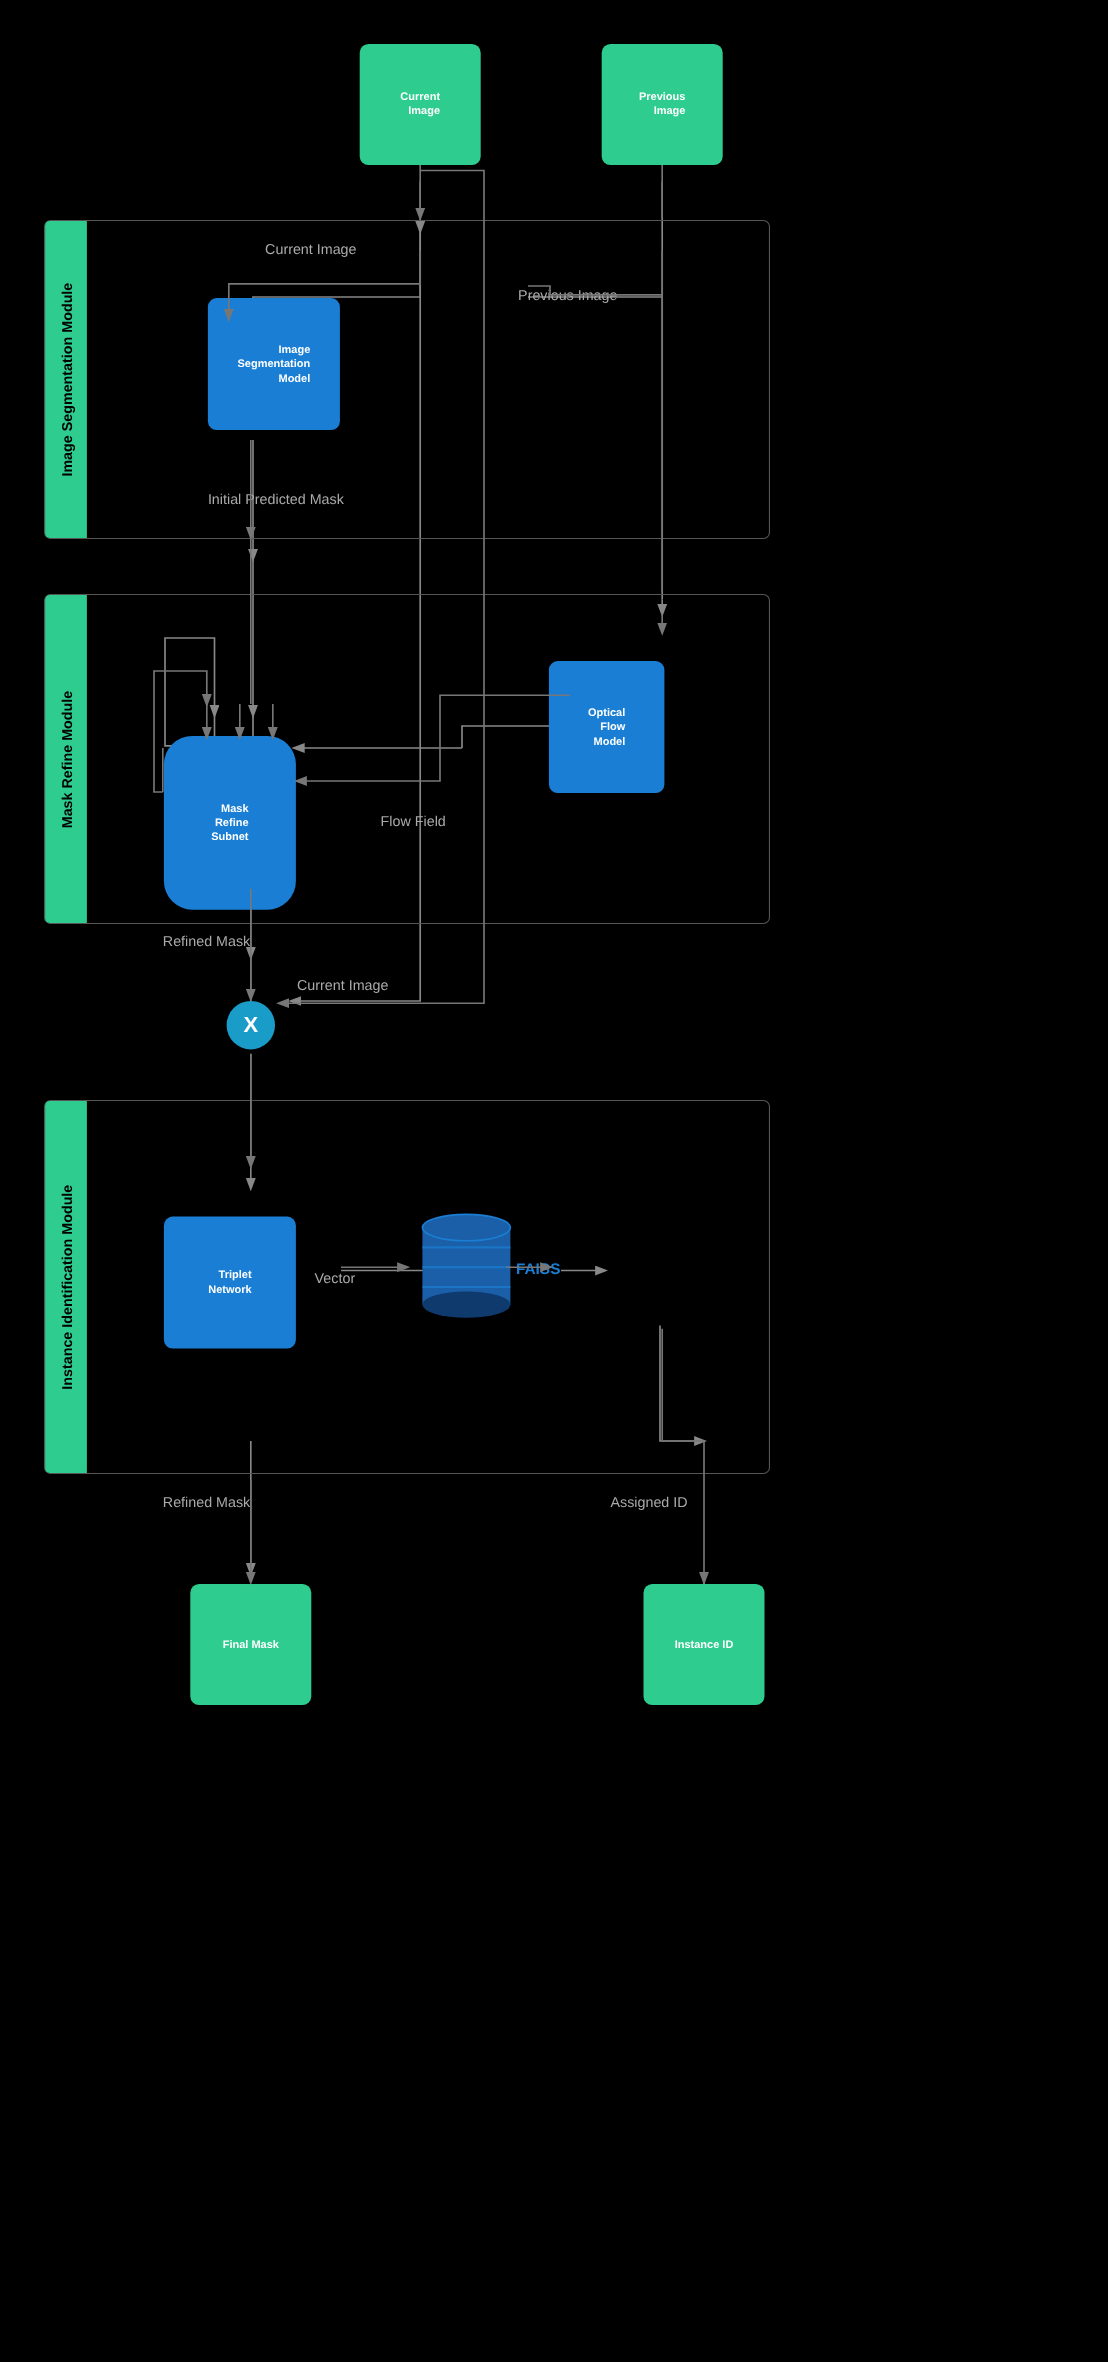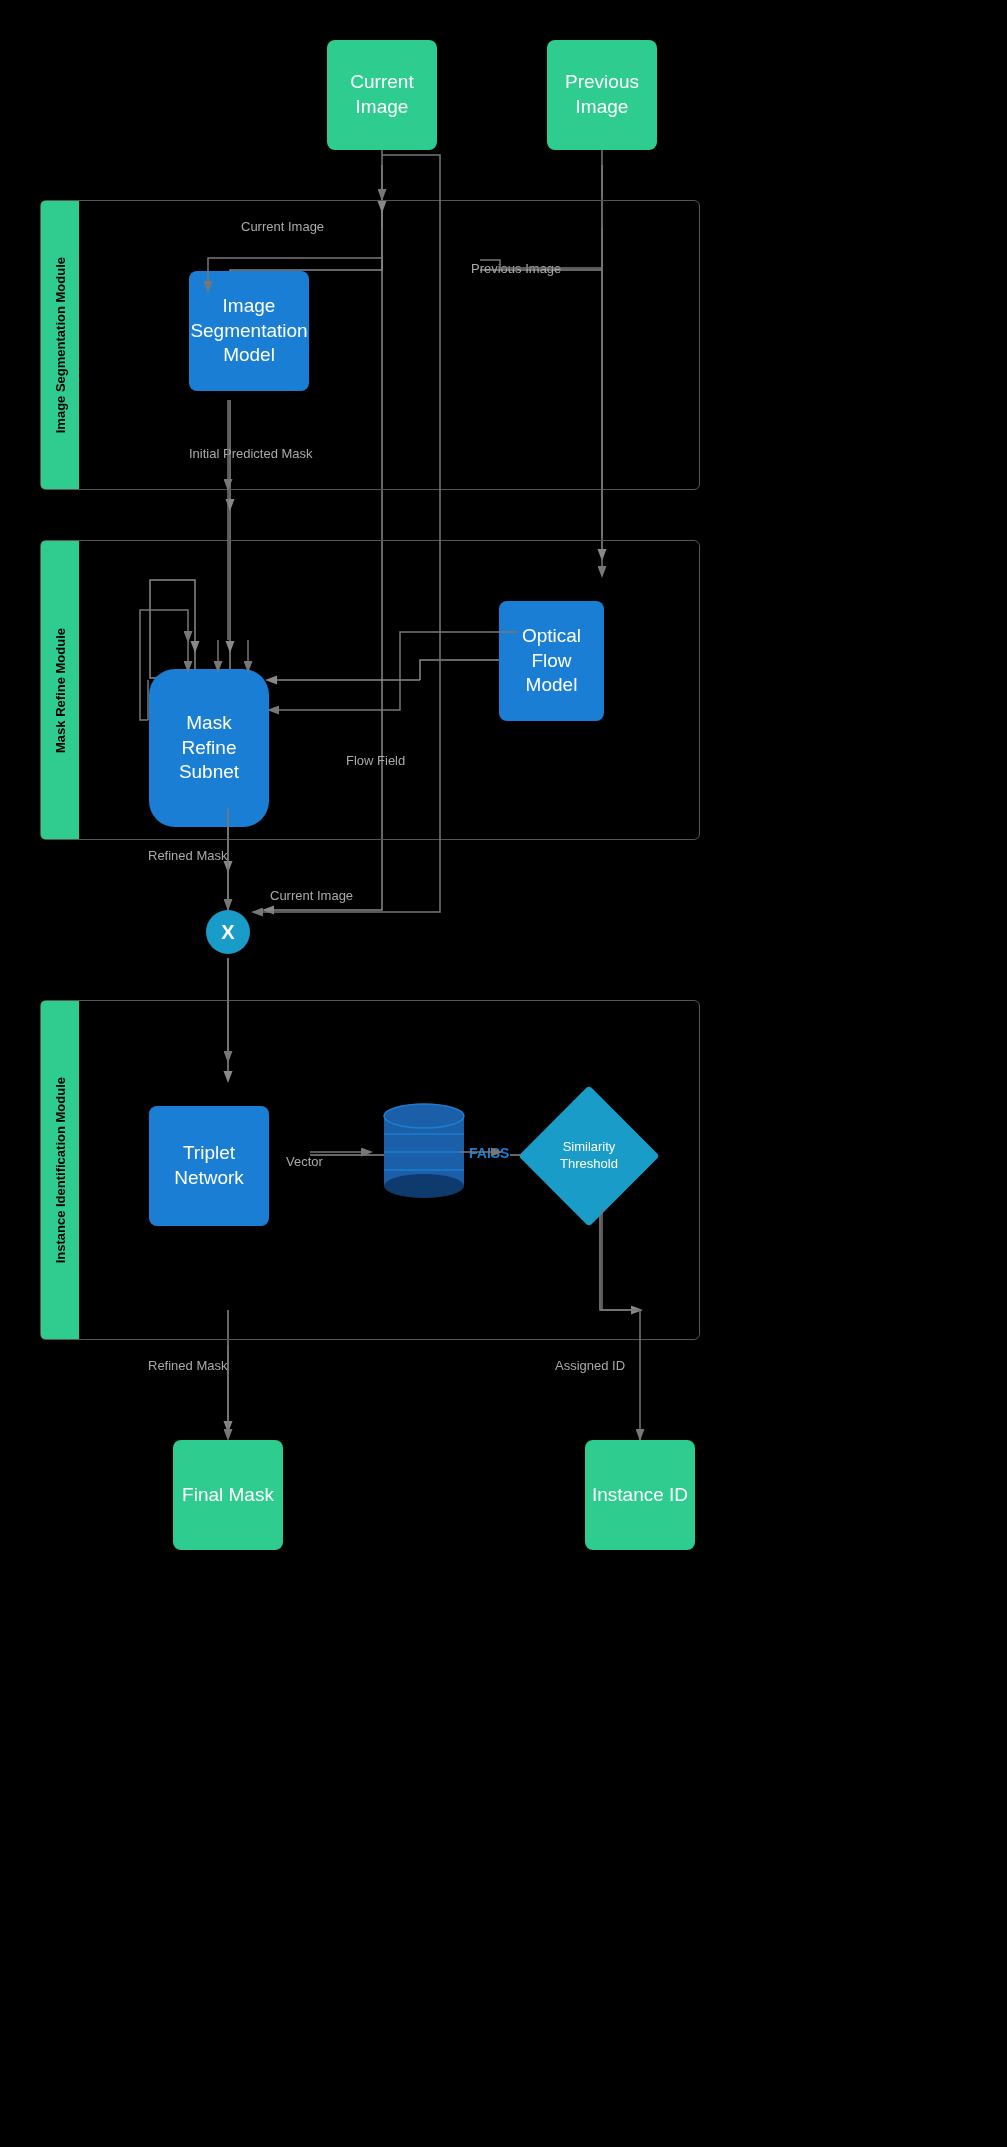--- a/index.html
+++ b/index.html
@@ -15,24 +15,24 @@
       position: relative;
       width: 1007px;
       height: 2147px;
     }
     
     .box {
       position: absolute;
       display: flex;
       align-items: center;
       justify-content: center;
-      text-align: center;
+      text-align: right;
       border-radius: 8px;
-      font-size: 19px;
-      font-weight: 400;
+      font-size: 10px;
+      font-weight: 700;
       line-height: 1.3;
       color: #fff;
     }
     .box-teal {
       background: #2ecc8f;
       border-radius: 8px;
     }
     .box-blue {
       background: #1a7fd4;
       border-radius: 8px;
@@ -234,21 +234,21 @@
 Flow
 Model</span>
     </div>
 
     <div class="box box-blue" style="width:120px;height:158px;left:108px;top:128px;border-radius:26px;">
       <span style="white-space:pre-line">Mask
 Refine
 Subnet</span>
     </div>
 
-    <div class="ann-text" style="left:305px;top:198px;margin-top:14px;">
+    <div class="ann-text" style="left:305px;top:198px;">
       <span>Flow Field</span>
     </div>
   </div>
 
   <div class="ann-text" style="left:148px;top:848px;">
     <span>Refined Mask</span>
   </div>
 
   <div class="ann-text" style="left:270px;top:888px;">
     <span>Current Image</span>
@@ -280,25 +280,20 @@
         <ellipse cx="45" cy="90" rx="40" ry="12" fill="#0e3a6e"></ellipse>
 
         <line x1="5" y1="38" x2="85" y2="38" stroke="#1a7fd4" stroke-width="2" opacity="0.7"></line>
         <line x1="5" y1="56" x2="85" y2="56" stroke="#1a7fd4" stroke-width="2" opacity="0.7"></line>
         <line x1="5" y1="74" x2="85" y2="74" stroke="#1a7fd4" stroke-width="2" opacity="0.7"></line>
         <ellipse cx="45" cy="20" rx="40" ry="12" fill="none" stroke="#1a7fd4" stroke-width="1.5"></ellipse>
       </svg>
       <div class="faiss-label">FAISS</div>
     </div>
 
-    <div class="diamond" style="left:498px;top:105px;">
-      <div class="diamond-inner"></div>
-      <div class="diamond-text">Similarity
-Threshold</div>
-    </div>
 
   </div>
 
   <div class="ann-text" style="left:148px;top:1358px;">
     <span>Refined Mask</span>
   </div>
 
   <div class="ann-text" style="left:555px;top:1358px;">
     <span>Assigned ID</span>
   </div>

